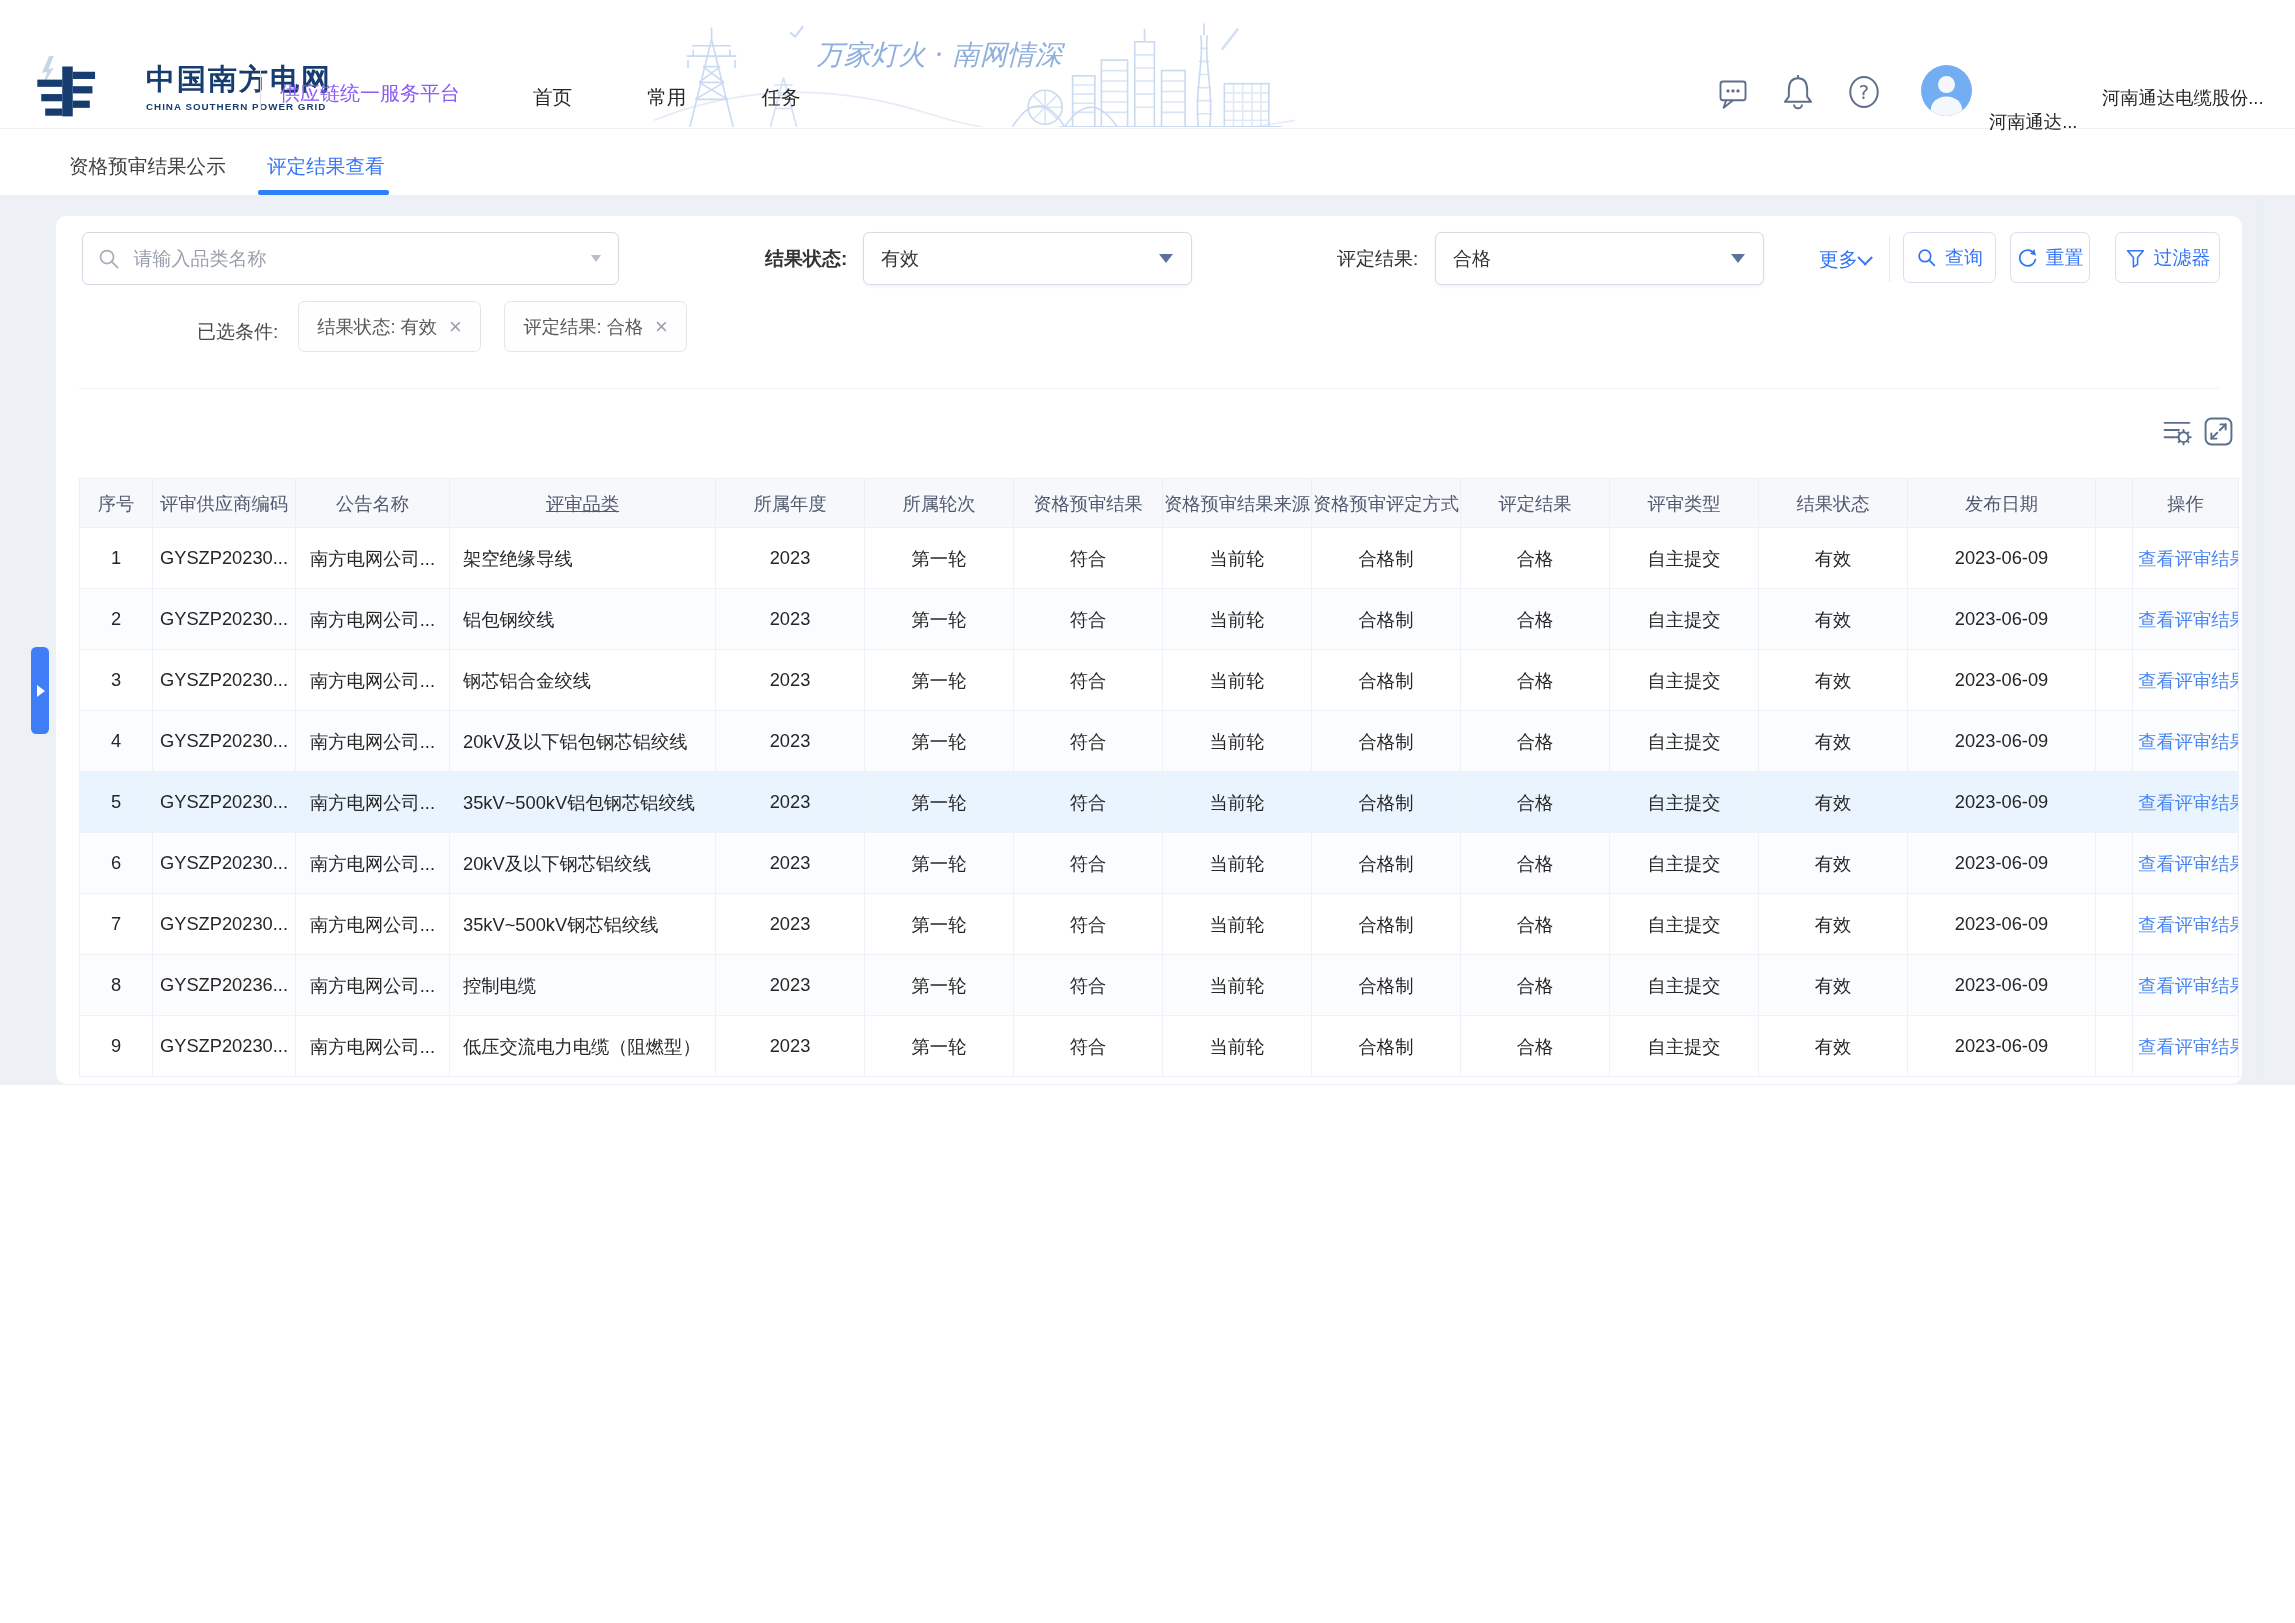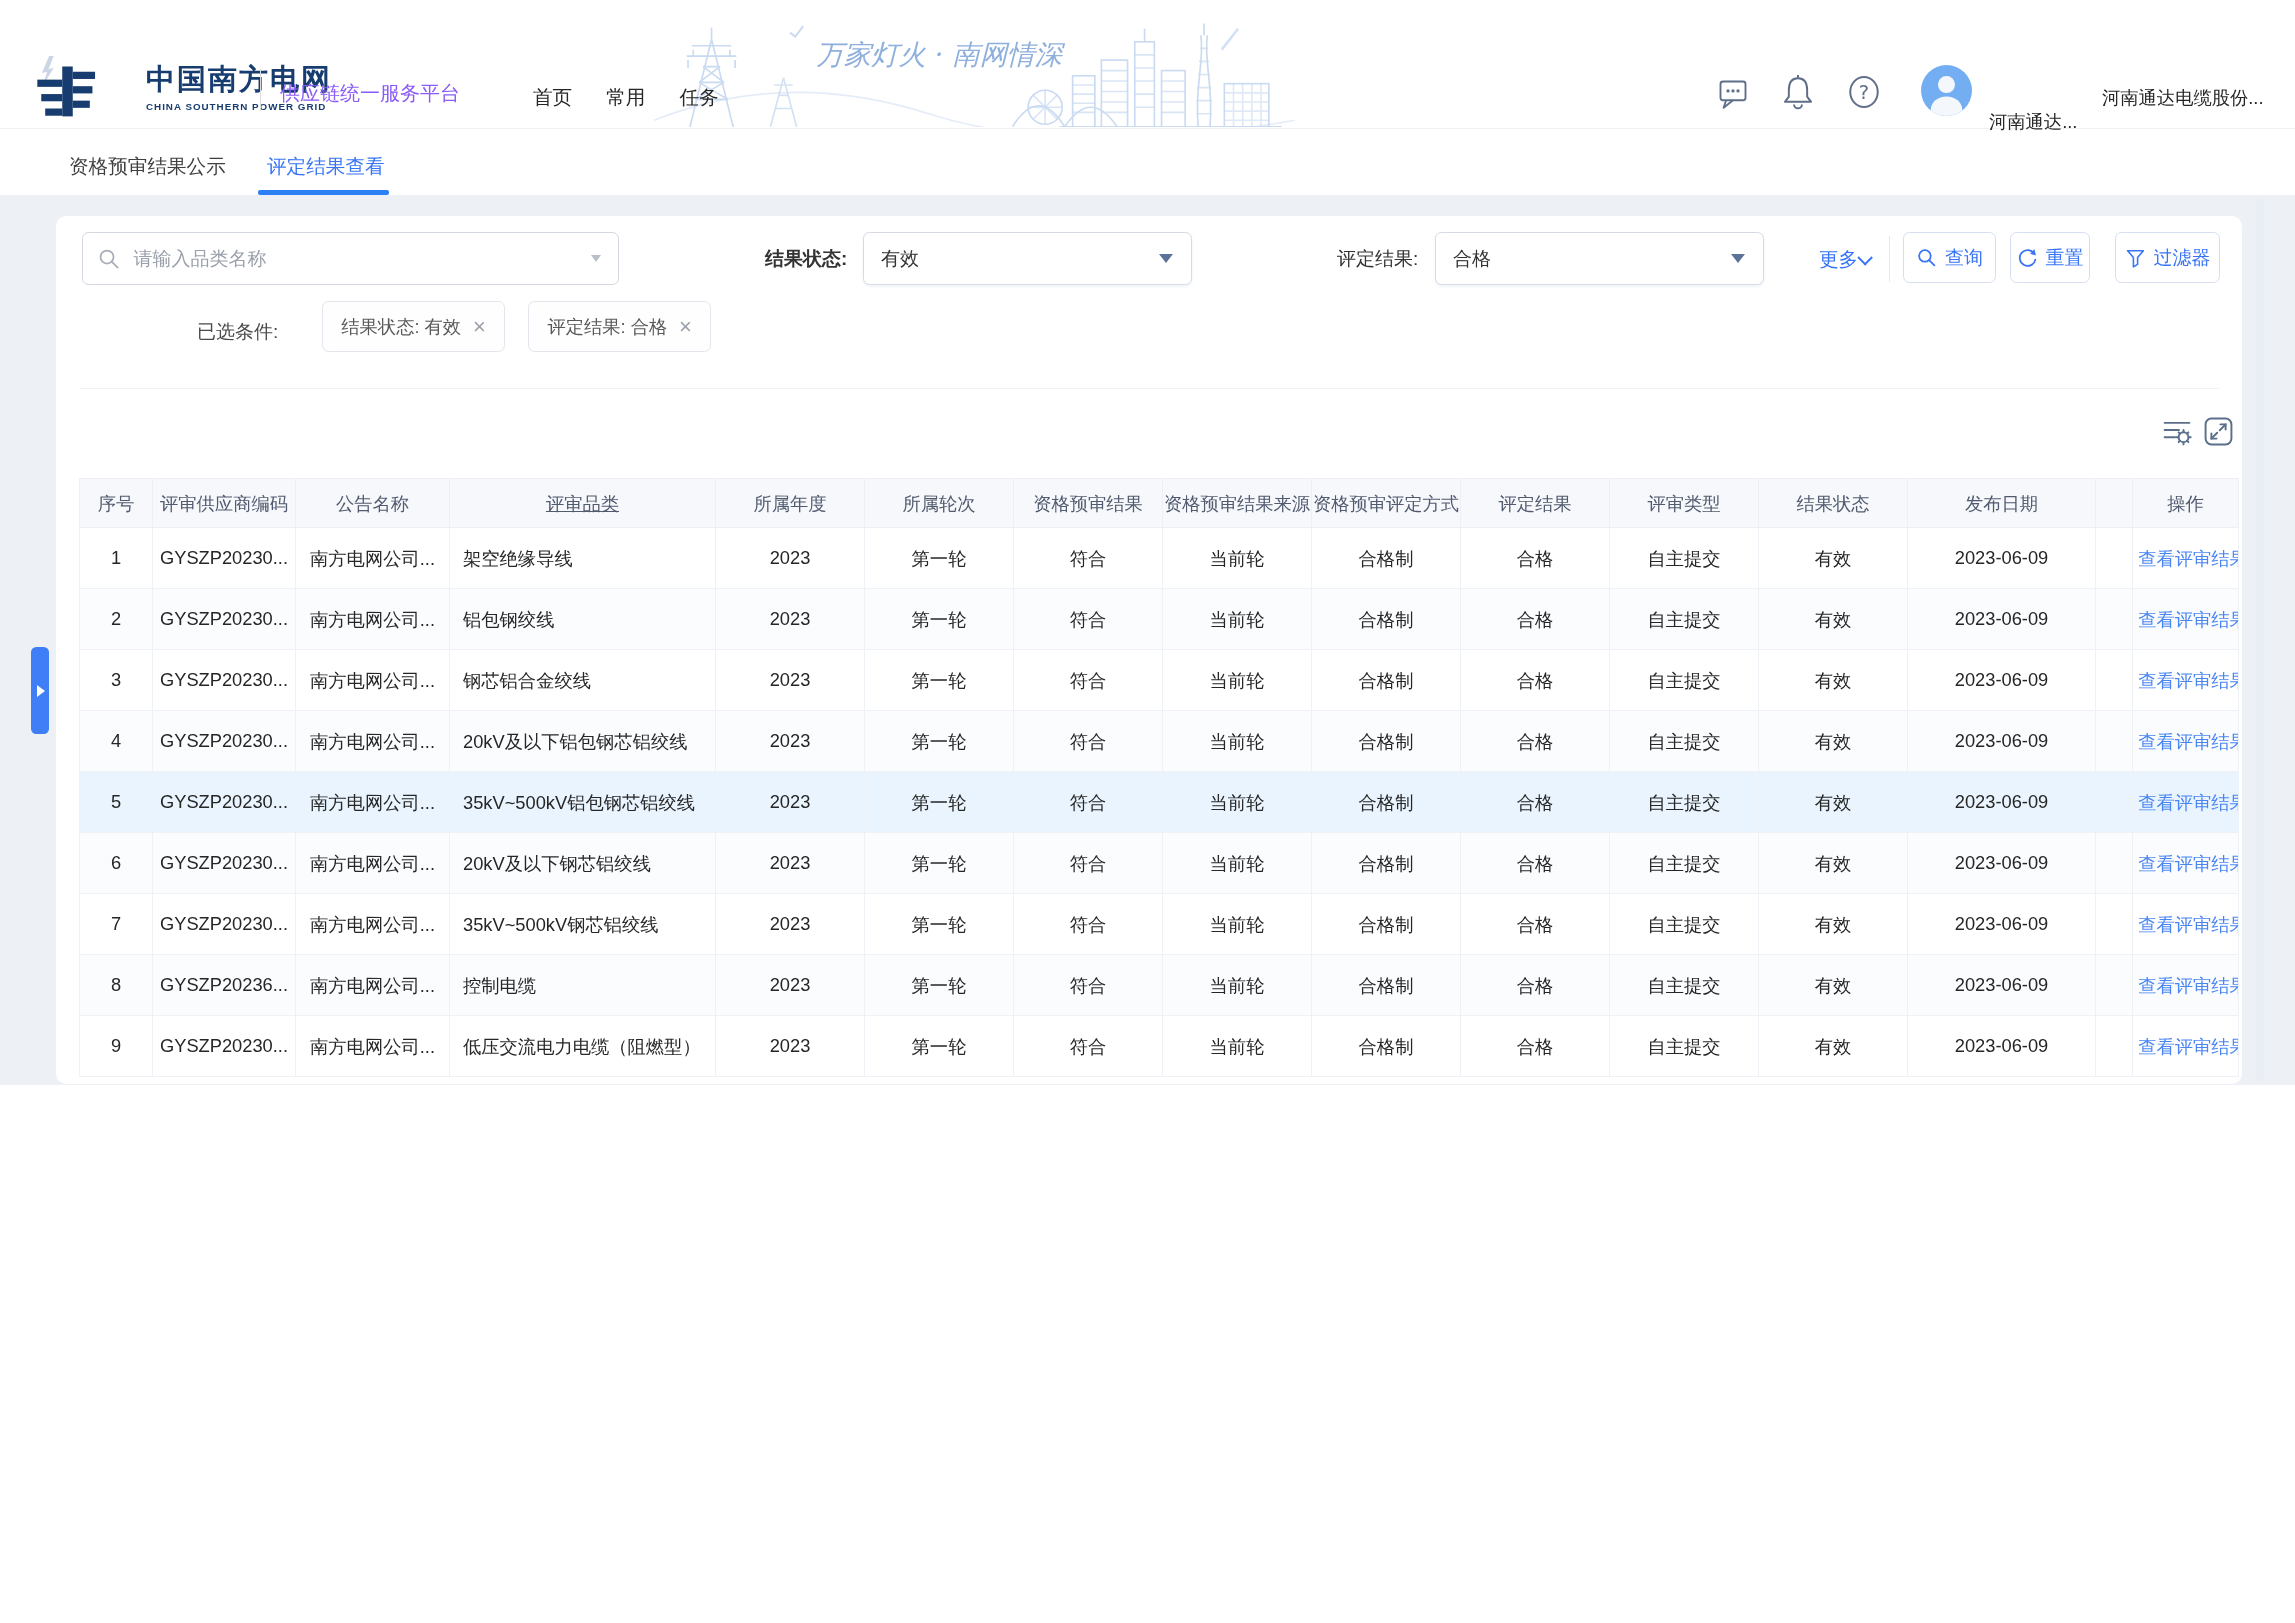--- a/index.html
+++ b/index.html
@@ -9,21 +9,21 @@
     overflow:hidden;-webkit-font-smoothing:antialiased;
   }
   
   .header{position:absolute;top:0;left:0;width:2295px;height:128px;background:#fff;border-bottom:0.7px solid #f0f0f0;z-index:30;}
   .logo-mark{position:absolute;left:36px;top:56px;width:63px;height:63px;}
   .brand{position:absolute;left:106px;top:64px;color:#173d70;margin-left:40px;}
   .brand-cn{font-size:29px;font-weight:700;letter-spacing:2px;line-height:31px;}
   .brand-en{font-size:9.8px;font-weight:700;letter-spacing:1px;margin-top:5.9px;}
   .brand-divider{position:absolute;left:260px;top:69px;width:1.3px;height:42px;background:#dcdcdc;}
   .platform-title{position:absolute;left:280px;top:80px;font-size:20px;color:#8b5cf6;}
-  .main-nav{position:absolute;left:533px;top:84px;display:flex;gap:34px;z-index:31;}
+  .main-nav{position:absolute;left:533px;top:84px;display:flex;gap:75px;z-index:31;}
   .nav-item{font-size:19.6px;color:#262626;cursor:pointer;}
   .skyline{position:absolute;left:654px;top:22px;width:641px;height:105px;z-index:1;}
   .icon-chat{left:1718px;top:77px;position:absolute;}
   .icon-bell{left:1781px;top:73px;position:absolute;}
   .icon-help{left:1847px;top:75px;position:absolute;}
   .avatar{position:absolute;left:1921px;top:65px;width:51px;height:51px;}
   .user-name{position:absolute;left:1989px;top:85px;font-size:18.3px;color:#262626;margin-top:24px;}
   .company-name{position:absolute;left:2102px;top:85px;font-size:18.3px;color:#262626;}
   
   .tabbar{position:absolute;top:129px;left:0;width:2295px;height:66px;background:#fff;z-index:20;}
@@ -50,21 +50,21 @@
   .caret-dn{width:0;height:0;border-left:7.2px solid transparent;border-right:7.2px solid transparent;border-top:9.8px solid #5d7299;margin-right:18.3px;}
   .more-link{position:absolute;left:1763px;top:30px;font-size:19.6px;color:#3875f6;cursor:pointer;display:flex;align-items:center;gap:0;}
   .chev{display:inline-block;width:8.5px;height:8.5px;border-right:2px solid #3875f6;border-bottom:2px solid #3875f6;transform:rotate(45deg) translateY(-2.6px);}
   .v-div{position:absolute;left:1833px;top:19.6px;width:1.3px;height:46px;background:#e4e8ef;}
   .btn{position:absolute;top:16.4px;height:51px;border:1.3px solid #d6def0;border-radius:6.5px;background:#fff;color:#3875f6;font-size:19px;display:flex;align-items:center;justify-content:center;gap:7.9px;cursor:pointer;box-sizing:border-box;}
   .btn-query{left:1847px;width:93px;}
   .btn-reset{left:1954px;width:80px;}
   .btn-filter{left:2059px;width:105px;}
   
   .sel-label{position:absolute;left:141px;top:103px;font-size:19px;color:#4a4a4a;}
-  .tags{position:absolute;left:242px;top:85px;display:flex;gap:23px;margin-left:24px;}
+  .tags{position:absolute;left:242px;top:85px;display:flex;gap:23px;}
   .tag{height:51px;min-width:180px;box-sizing:border-box;border:1.3px solid #e2e5ec;border-radius:6.5px;background:#fefefe;display:flex;align-items:center;justify-content:center;gap:11.8px;padding:0 18.3px;}
   .tag-text{font-size:18.3px;color:#595959;}
   .tag-close{font-size:22px;color:#9aa0ab;cursor:pointer;line-height:1;}
   .filter-sep{position:absolute;left:23px;top:172px;width:2140px;height:0.7px;background:#f1f3f7;}
   
   .tbl-tools{position:absolute;top:200px;left:2106px;display:flex;gap:10.5px;align-items:center;}
   .tool-ic{cursor:pointer;}
   
   table.grid{position:absolute;left:23px;top:262px;width:2143px;border-collapse:collapse;table-layout:fixed;}
   table.grid th{height:48px;background:#f6f8fc;font-size:18.3px;font-weight:400;color:#515a6e;border:0.7px solid #ecf0f5;text-align:center;padding:0;}

